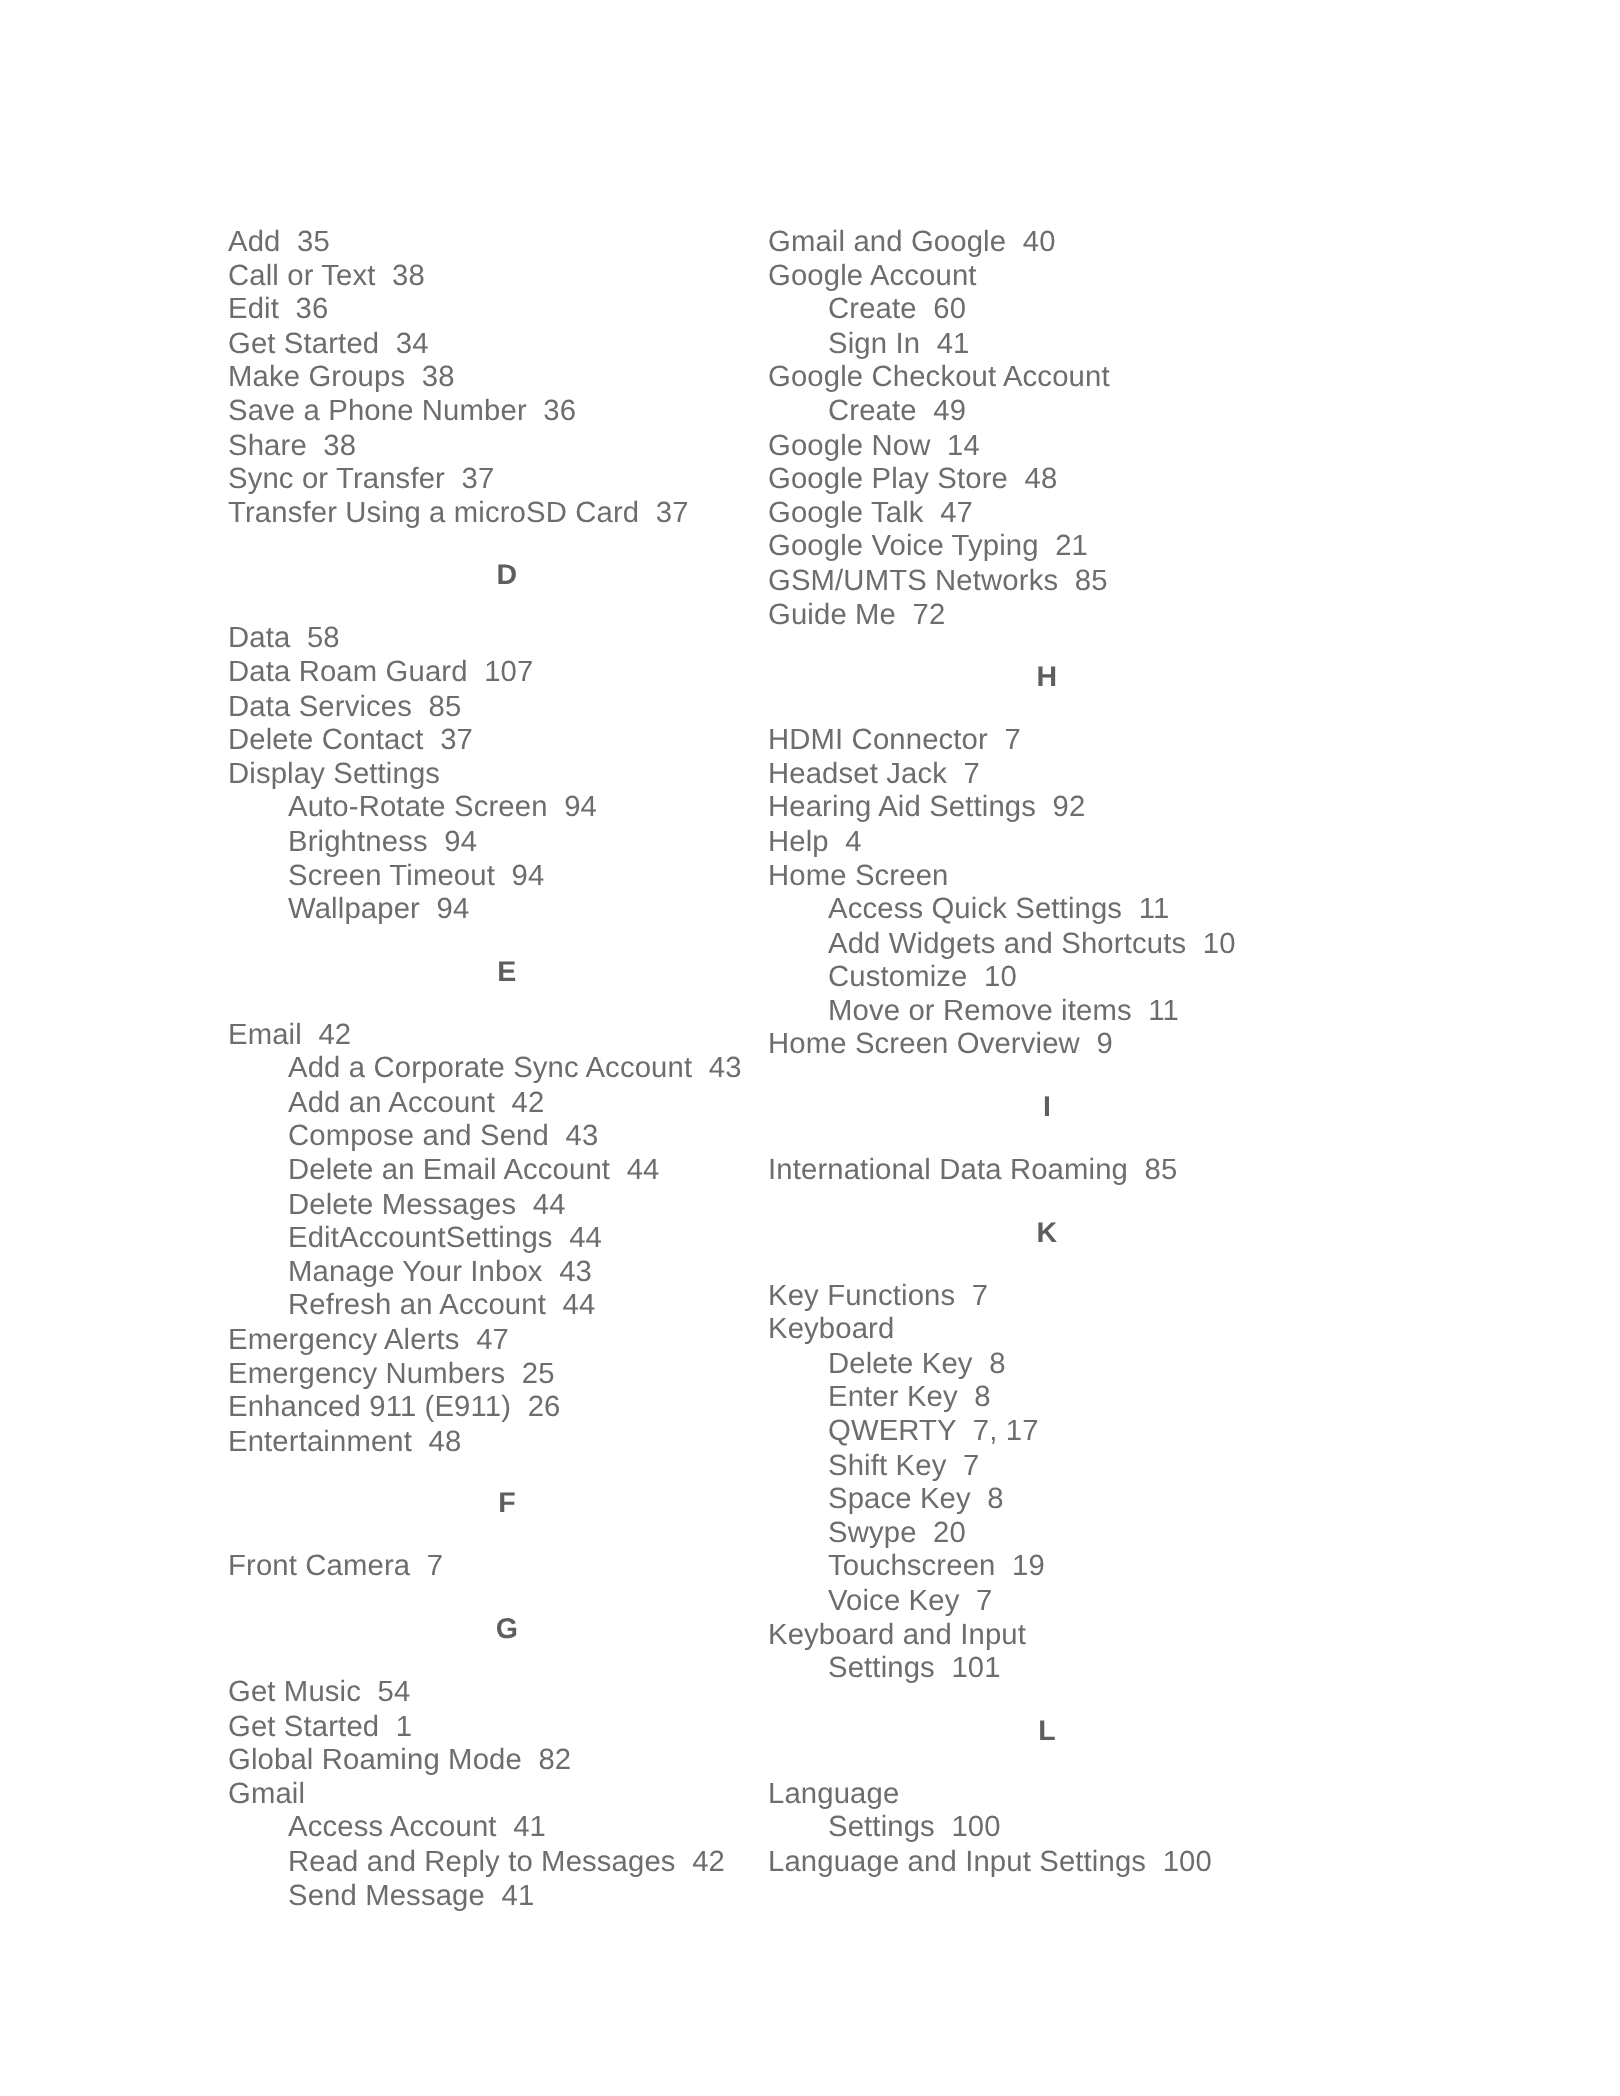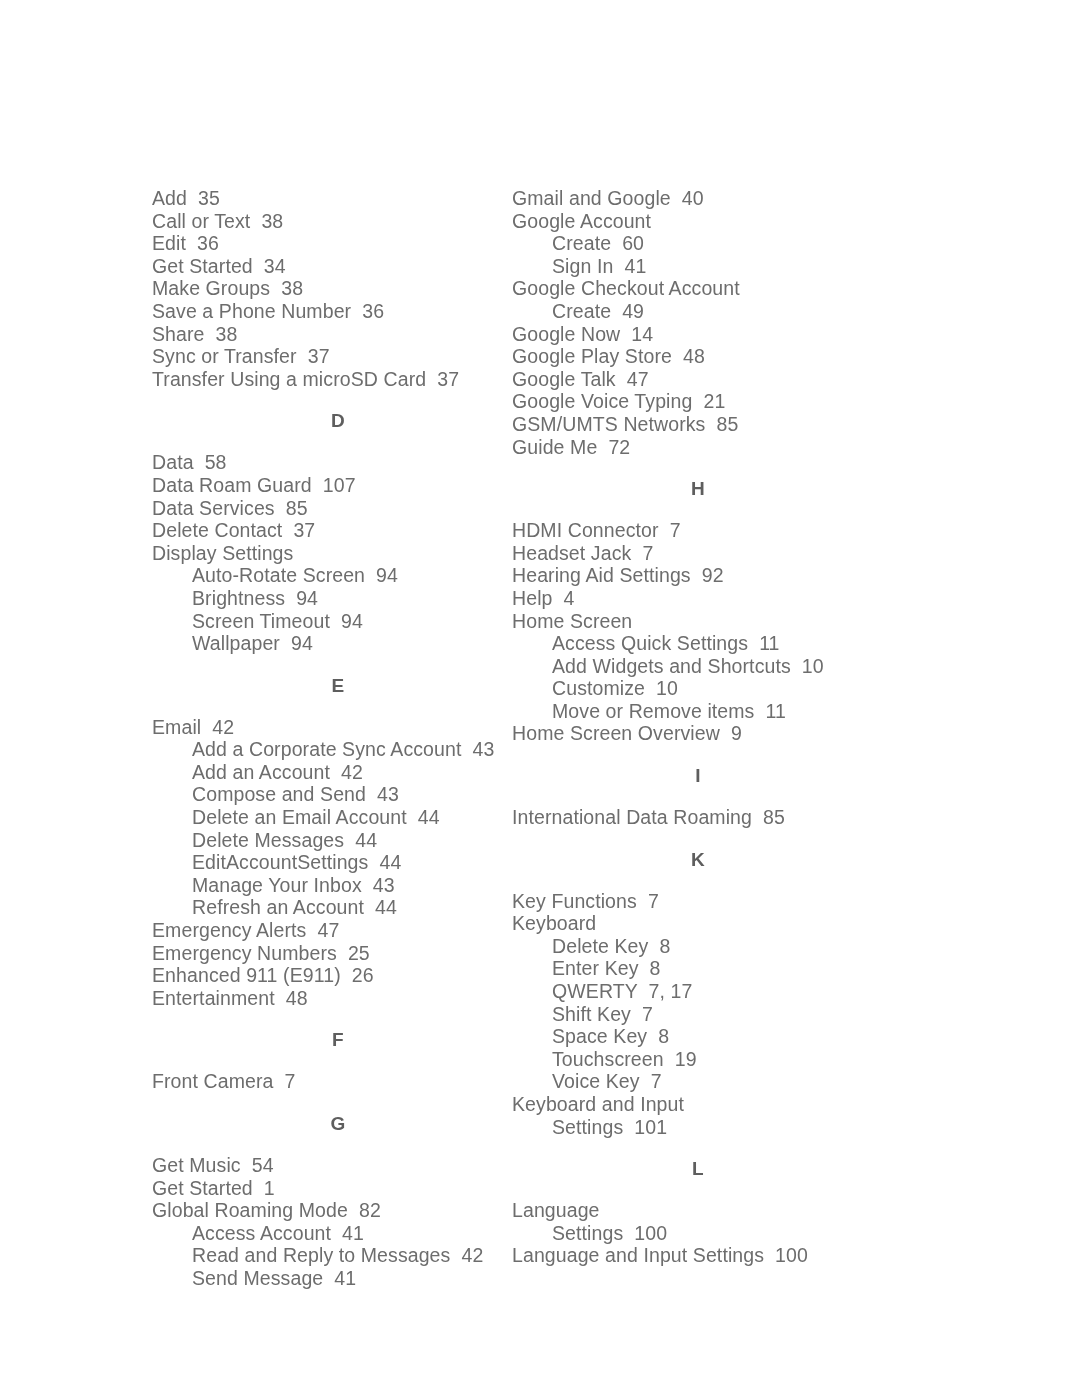--- a/index.html
+++ b/index.html
@@ -8,21 +8,20 @@
     background: #ffffff;
   }
   .page {
     position: relative;
     width: 1080px;
     height: 1296px;
     background: #ffffff;
     font-family: "Liberation Sans", sans-serif;
     color: #6d6d6d;
     overflow: hidden;
-    margin-top: 37px;
   }
   .columns {
     position: absolute;
     left: 0;
     top: 150px;
     width: 1080px;
     display: flex;
     align-items: flex-start;
   }
   .column {
@@ -123,20 +122,21 @@
         <div class="entry">Emergency Alerts  47</div>
         <div class="entry">Emergency Numbers  25</div>
         <div class="entry">Enhanced 911 (E911)  26</div>
         <div class="entry">Entertainment  48</div>
         <div class="section-letter">F</div>
         <div class="entry">Front Camera  7</div>
         <div class="section-letter">G</div>
         <div class="entry">Get Music  54</div>
         <div class="entry">Get Started  1</div>
         <div class="entry">Global Roaming Mode  82</div>
+        <div class="entry">Gmail</div>
         <div class="entry sub">Access Account  41</div>
         <div class="entry sub">Read and Reply to Messages  42</div>
         <div class="entry sub">Send Message  41</div>
       </div>
     <div class="column right">
         <div class="entry">Gmail and Google  40</div>
         <div class="entry">Google Account</div>
         <div class="entry sub">Create  60</div>
         <div class="entry sub">Sign In  41</div>
         <div class="entry">Google Checkout Account</div>
@@ -161,20 +161,21 @@
         <div class="section-letter">I</div>
         <div class="entry">International Data Roaming  85</div>
         <div class="section-letter">K</div>
         <div class="entry">Key Functions  7</div>
         <div class="entry">Keyboard</div>
         <div class="entry sub">Delete Key  8</div>
         <div class="entry sub">Enter Key  8</div>
         <div class="entry sub">QWERTY  7, 17</div>
         <div class="entry sub">Shift Key  7</div>
         <div class="entry sub">Space Key  8</div>
+        <div class="entry sub">Swype  20</div>
         <div class="entry sub">Touchscreen  19</div>
         <div class="entry sub">Voice Key  7</div>
         <div class="entry">Keyboard and Input</div>
         <div class="entry sub">Settings  101</div>
         <div class="section-letter">L</div>
         <div class="entry">Language</div>
         <div class="entry sub">Settings  100</div>
         <div class="entry">Language and Input Settings  100</div>
       </div>
   </div>

